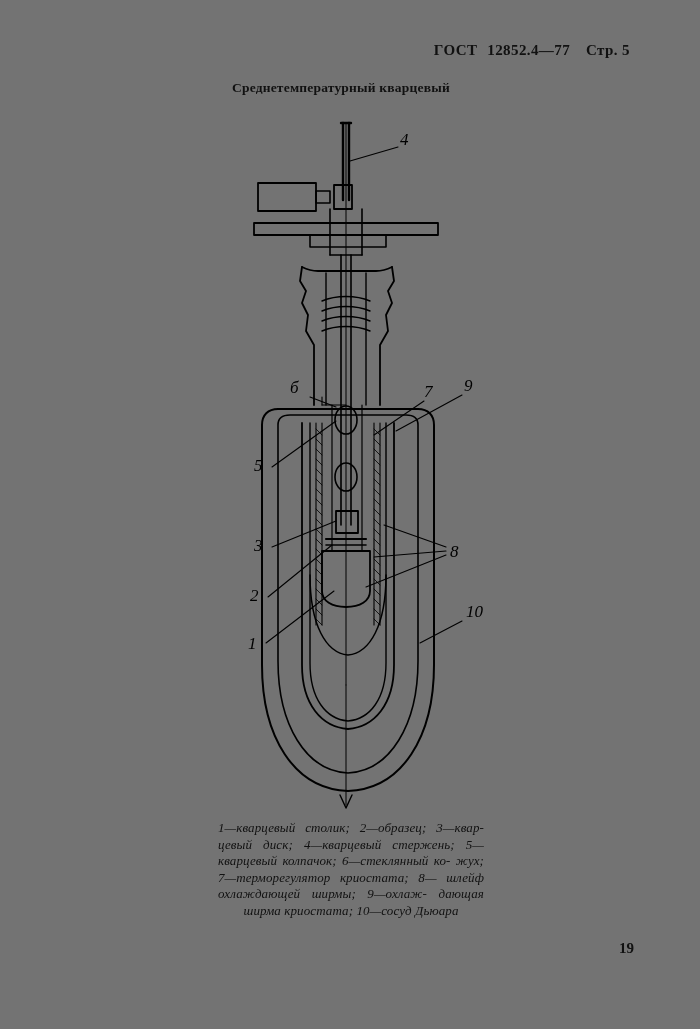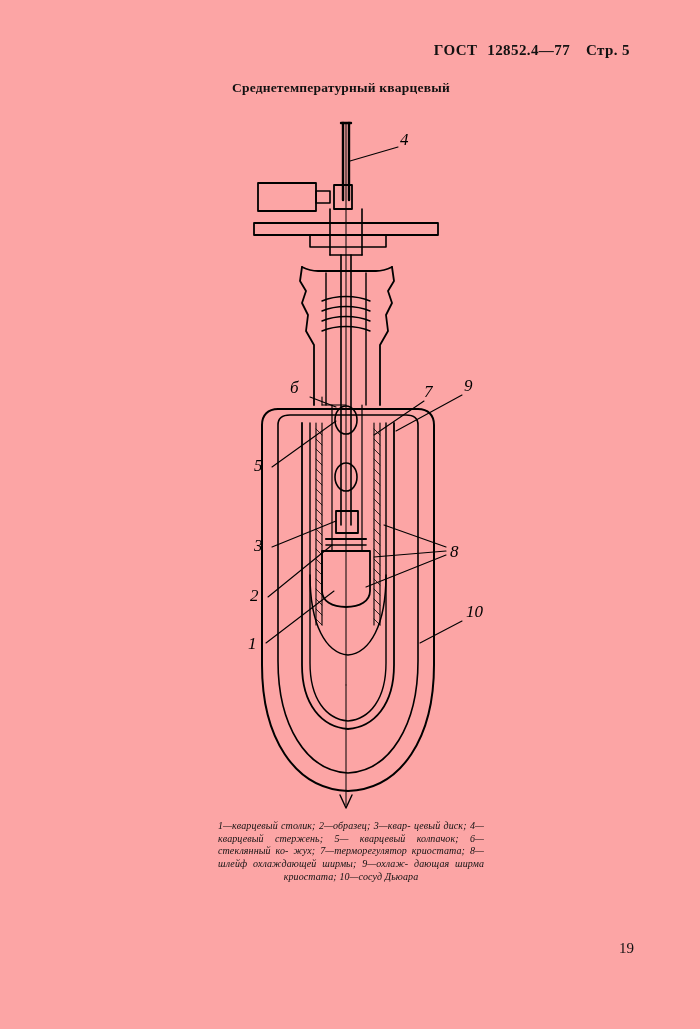--- a/index.html
+++ b/index.html
@@ -11,21 +11,21 @@
     width: 700px;
     height: 1029px;
     position: relative;
     font-family: "Liberation Serif", serif;
     color: #111;
     overflow: hidden;
   }
   .page {
     position: absolute;
     inset: 0;
-    background: #fca5a5;
+    background: #737373;
   }
   
   .header {
     position: absolute;
     top: 42px;
     right: 70px;
     font-family: "Liberation Serif", serif;
     font-weight: bold;
     font-size: 15px;
     letter-spacing: 0.4px;
@@ -55,35 +55,35 @@
   }
   .drawing svg { display: block; }
 
   
   .caption {
     position: absolute;
     top: 820px;
     left: 218px;
     width: 266px;
     font-family: "Liberation Serif", serif;
-    font-size: 10px;
+    font-size: 13px;
     line-height: 1.27;
     text-align: justify;
     text-align-last: center;
     letter-spacing: 0.1px;
   }
   .caption i { font-style: italic; }
 
   
   .page-number {
     position: absolute;
     bottom: 72px;
     right: 66px;
     font-family: "Liberation Serif", serif;
-    font-weight: normal;
+    font-weight: bold;
     font-size: 15px;
     text-align: right;
   }
 </style>
 </head>
 <body>
 
 <div class="page">
 
   <div class="header">

